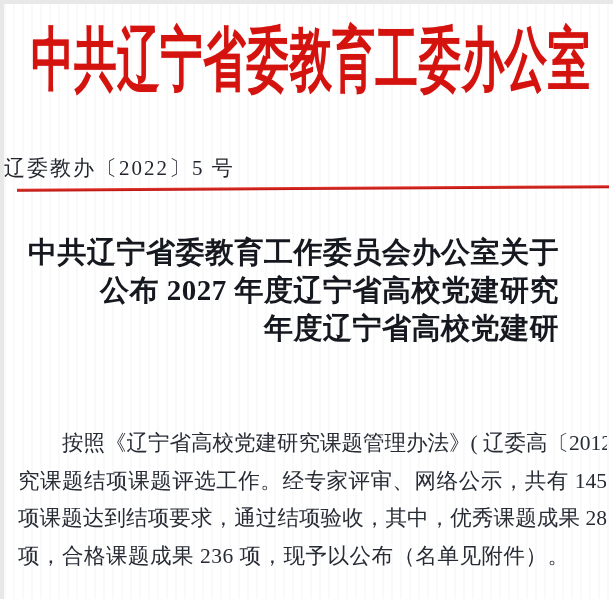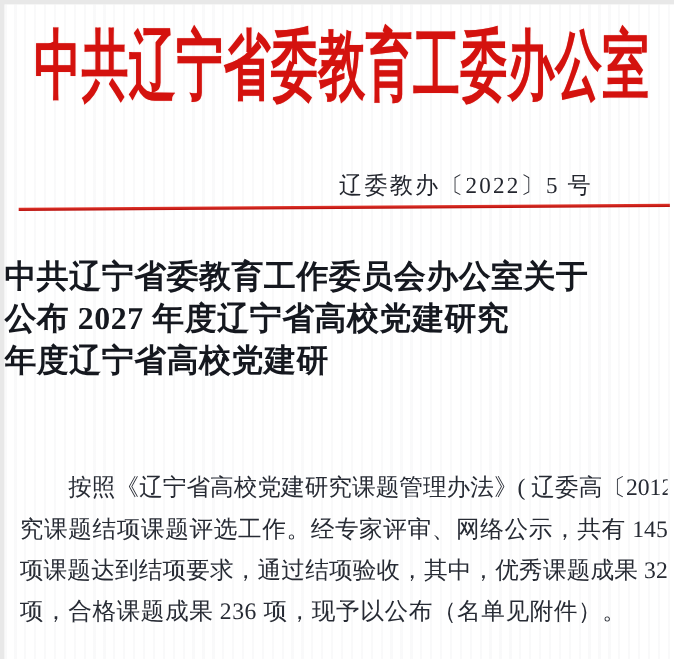--- a/index.html
+++ b/index.html
@@ -37,35 +37,35 @@
     font-weight:bold;
     color:#d4120e;
     white-space:nowrap;
     letter-spacing:1px;
     transform:scaleX(0.615);
     transform-origin:50% 50%;
     text-shadow:0 0 1px rgba(212,18,14,.55);
   }
   .docnum{
     position:absolute;top:150px;left:0;width:535px;
-    text-align:right;
+    text-align:left;
     font-size:21px;
     letter-spacing:2px;
     color:#23262e;
     white-space:nowrap;
   }
   .redline{
     position:absolute;top:183px;left:13px;
     width:592px;height:3px;
     background:linear-gradient(#e23a30,#b80d0a);
     transform:rotate(-0.35deg);
   }
   .title{
     position:absolute;top:229px;left:0;width:555px;
-    text-align:left;
+    text-align:right;
     font-weight:bold;
     font-size:29px;
     line-height:38px;
     color:#15181f;
     letter-spacing:0.5px;
   }
   .salutation{
     position:absolute;top:382px;left:15px;
     font-size:23px;
     letter-spacing:1px;
@@ -111,17 +111,17 @@
   <div class="title">
     <div>中共辽宁省委教育工作委员会办公室关于</div>
     <div>公布 2027 年度辽宁省高校党建研究</div>
     <div>年度辽宁省高校党建研</div>
   </div>
 
 
   <div class="body">
     <div class="line indent">按照《辽宁省高校党建研究课题管理办法》( 辽委高〔2012〕</div>
     <div class="line">究课题结项课题评选工作。经专家评审、网络公示，共有 145</div>
-    <div class="line">项课题达到结项要求，通过结项验收，其中，优秀课题成果 32</div>
+    <div class="line">项课题达到结项要求，通过结项验收，其中，优秀课题成果 28</div>
     <div class="line last">项，合格课题成果 236 项，现予以公布（名单见附件）。</div>
   </div>
 
 </div>
 
 </body></html>

